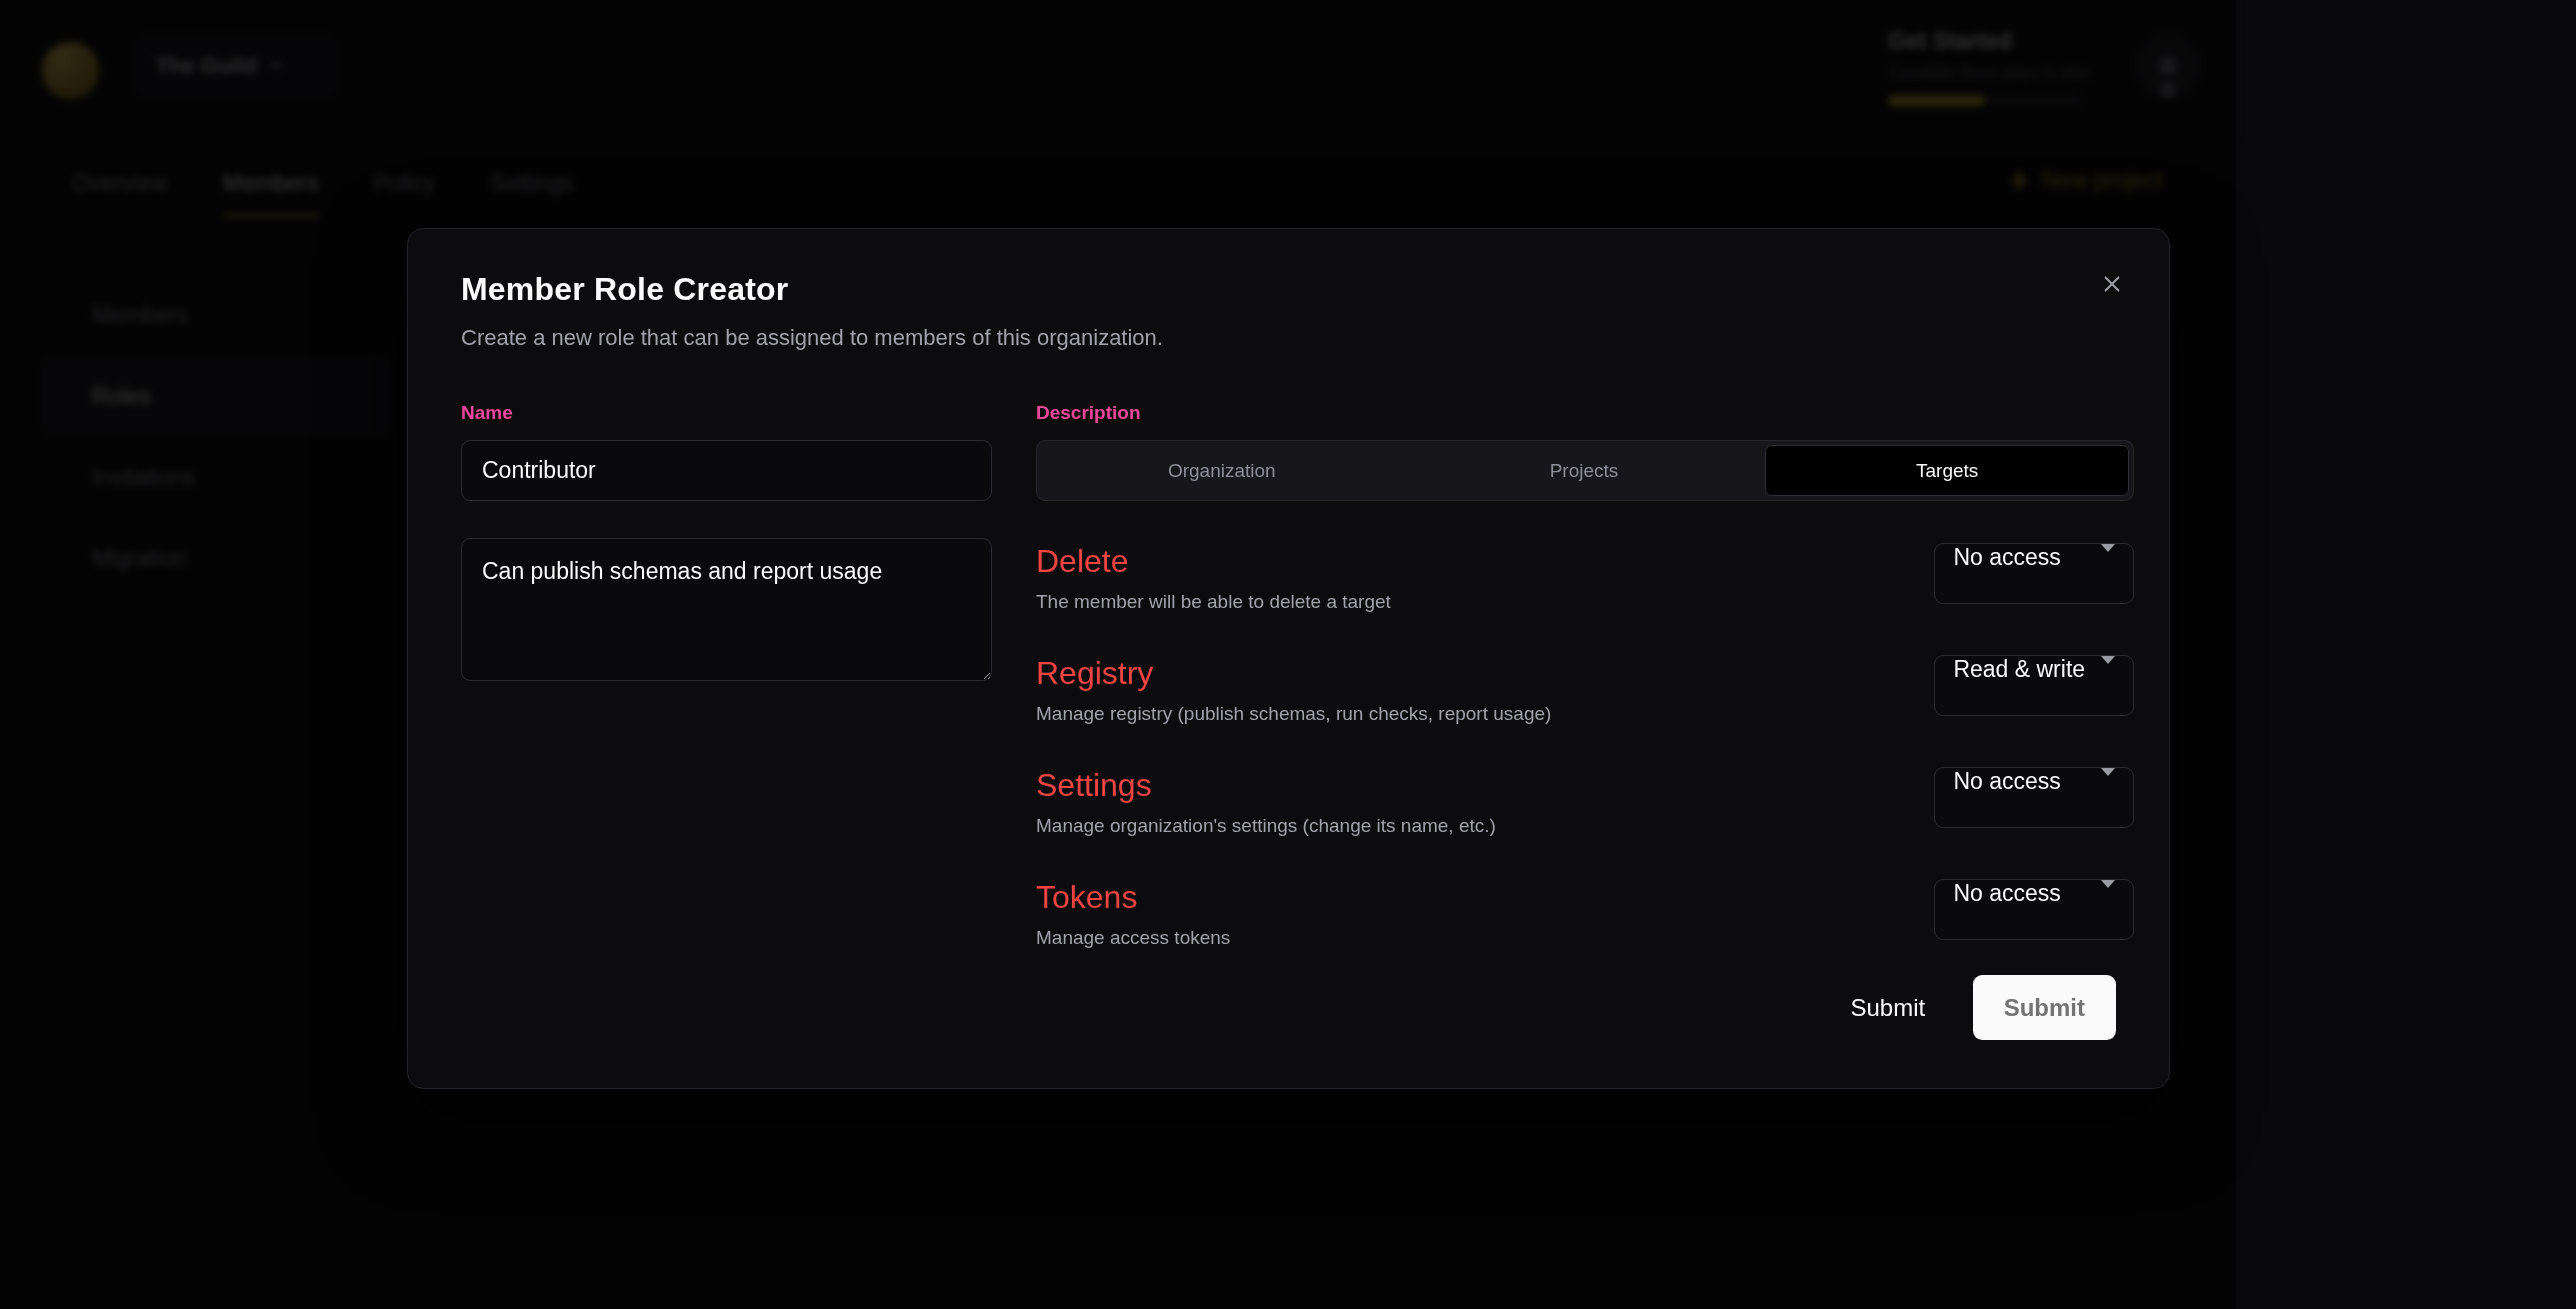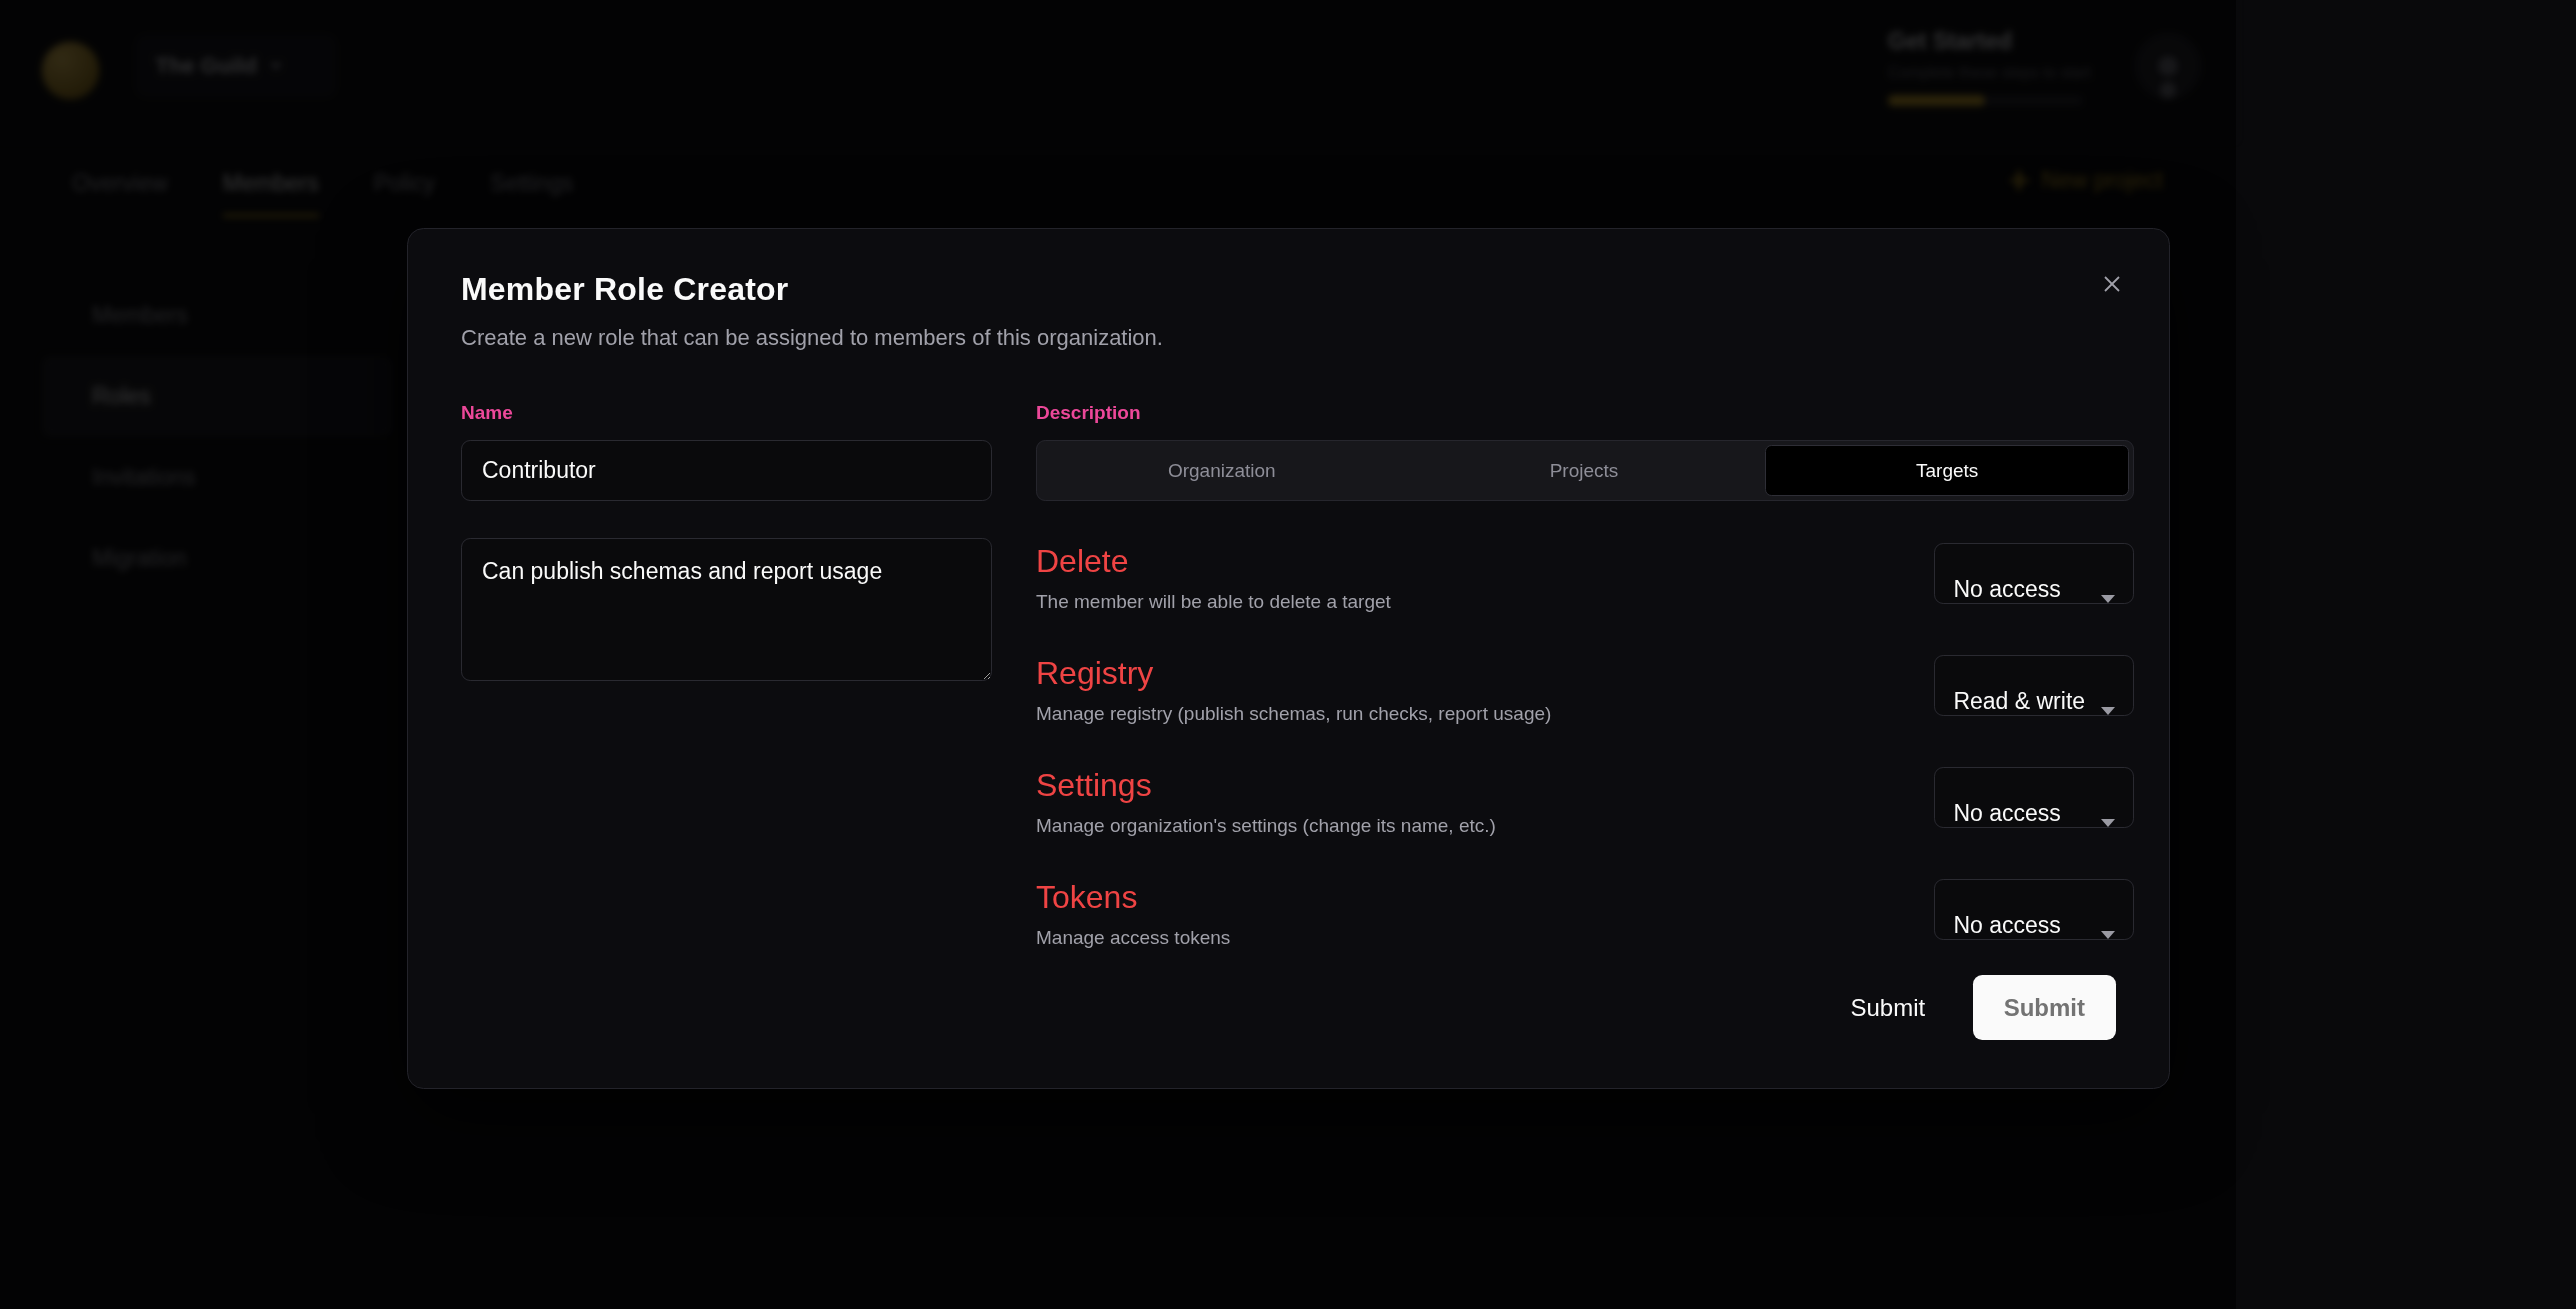--- a/index.html
+++ b/index.html
@@ -185,21 +185,21 @@
   .perm-row {
     display: flex; align-items: flex-start; justify-content: space-between;
     margin-top: 42px; width: 1098px;
   }
   .perm-text .p-title { color: #ef4444; font-size: 32px; font-weight: 400; }
   .perm-text .p-desc { color: #a1a1aa; font-size: 19px; margin-top: 11px; }
   .select {
     width: 200px; height: 61px; flex: none;
     background: #0a0a0c; border: 0.9px solid #2a2a31; border-radius: 9.2px;
     color: #fafafa; font-size: 23px;
-    display: flex; align-items: flex-end; justify-content: space-between;
+    display: flex; align-items: flex-start; justify-content: space-between;
     padding: 0 18.4px; cursor: pointer;
   }
   .select .sv-chev {
     width: 0; height: 0;
     border-left: 7.3px solid transparent; border-right: 7.3px solid transparent;
     border-top: 8.3px solid #9a9aa3;
   }
 
   .actions {
     position: absolute; right: 53px; bottom: 48px;

